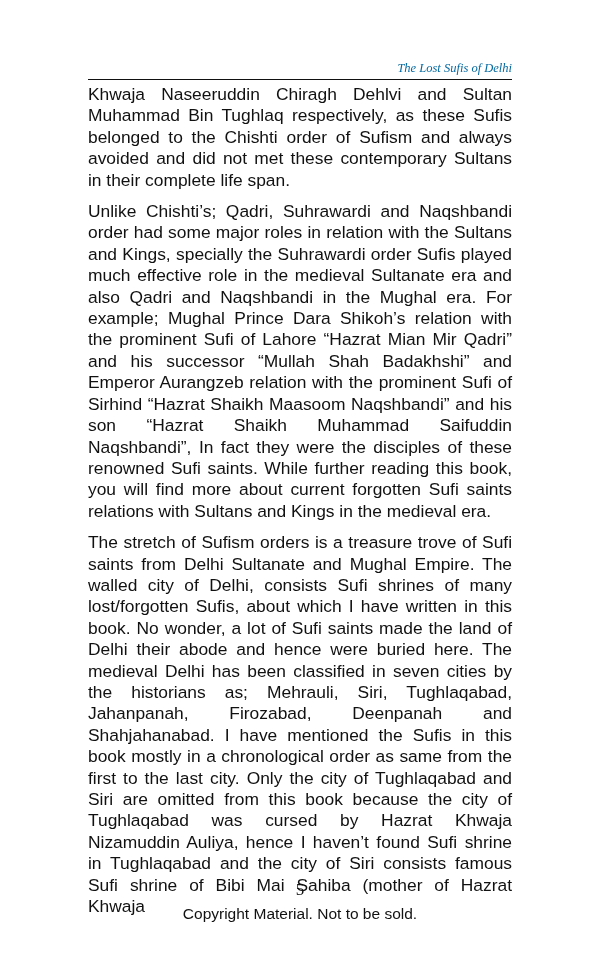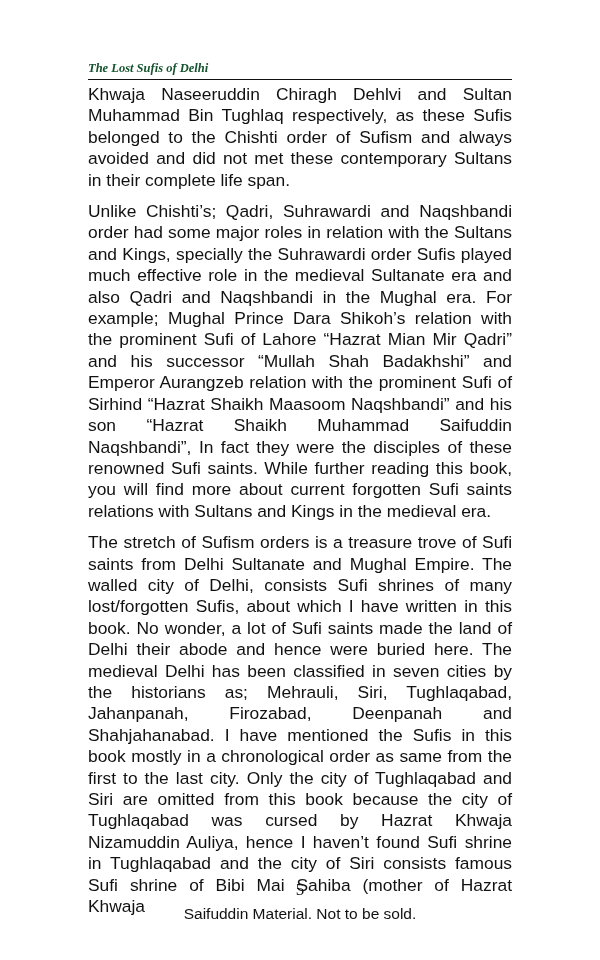--- a/index.html
+++ b/index.html
@@ -18,27 +18,26 @@
       position: absolute;
       left: 88px;
       top: 0;
       width: 424px;
     }
     .running-head {
       position: absolute;
       left: 0;
       top: 60px;
       width: 424px;
-      text-align: left;
+      text-align: right;
       font-family: "Liberation Serif", serif;
       font-style: italic;
       font-size: 12.5px;
-      color: #14532d;
+      color: #0369a1;
       line-height: 16px;
-      font-weight: bold;
     }
     .head-rule {
       position: absolute;
       left: 0;
       top: 79px;
       width: 424px;
       height: 0;
       border-top: 1.4px solid #111;
     }
     .body-text {
@@ -88,13 +87,13 @@
 
   <div class="body-text">
     <p>Khwaja Naseeruddin Chiragh Dehlvi and Sultan Muhammad Bin Tughlaq respectively, as these Sufis belonged to the Chishti order of Sufism and always avoided and did not met these contemporary Sultans in their complete life span.</p>
     <p>Unlike Chishti’s; Qadri, Suhrawardi and Naqshbandi order had some major roles in  relation with the Sultans and Kings, specially the Suhrawardi order Sufis played much effective role in the medieval Sultanate era and also Qadri and Naqshbandi in the Mughal era. For example; Mughal Prince Dara Shikoh’s relation with the prominent Sufi of Lahore “Hazrat Mian Mir Qadri” and his successor “Mullah Shah Badakhshi” and Emperor Aurangzeb relation with the prominent Sufi of Sirhind “Hazrat Shaikh Maasoom Naqshbandi” and his son “Hazrat Shaikh Muhammad Saifuddin Naqshbandi”, In fact they were the disciples of these renowned Sufi saints.  While further reading this book, you will find more about current forgotten Sufi saints relations with Sultans and Kings in the medieval era.</p>
     <p>The stretch of Sufism orders is a treasure trove of Sufi saints from Delhi Sultanate and Mughal Empire. The walled city of Delhi, consists Sufi shrines of many lost/forgotten Sufis, about which I have written in this book. No wonder, a lot of Sufi saints made the land of Delhi their abode and hence were buried here. The medieval Delhi has been classified in seven cities by the historians as; Mehrauli, Siri, Tughlaqabad, Jahanpanah, Firozabad, Deenpanah and Shahjahanabad. I have mentioned the Sufis in this book mostly in a chronological order as same from the first to the last city. Only the city of Tughlaqabad and Siri are omitted from this book because the city of Tughlaqabad was cursed by Hazrat Khwaja Nizamuddin Auliya, hence I haven’t found Sufi shrine in Tughlaqabad and the city of Siri consists famous Sufi shrine of Bibi Mai Sahiba (mother of Hazrat Khwaja</p>
   </div>
 
   <div class="page-number">5</div>
 </div>
 
-<div class="copyright">Saifuddin Material. Not to be sold.</div>
+<div class="copyright">Copyright Material. Not to be sold.</div>
 
 </body></html>

